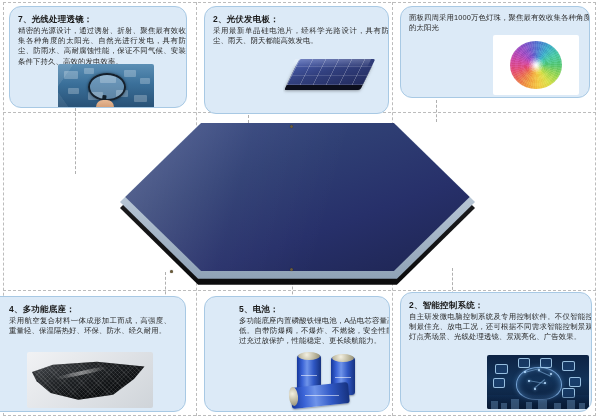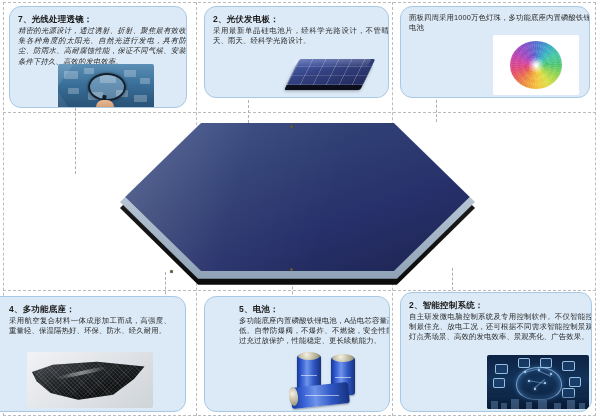--- a/index.html
+++ b/index.html
@@ -170,59 +170,59 @@
 
   <div class="conn v" style="left:75px;top:108px;height:66px;"></div>
   <div class="conn v" style="left:248px;top:100px;height:28px;"></div>
   <div class="conn v" style="left:436px;top:100px;height:22px;"></div>
   <div class="conn v" style="left:165px;top:272px;height:32px;"></div>
   <div class="conn v" style="left:292px;top:272px;height:32px;"></div>
   <div class="conn v" style="left:452px;top:268px;height:36px;"></div>
 
   <div class="card" style="left:9px;top:6px;width:178px;height:102px;">
     <div class="card-title">7、光线处理透镜：</div>
-    <div class="card-body" style="width:168px;font-style:italic;">精密的光源设计，通过诱射、折射、聚焦最有效收集各种角度的太阳光、自然光进行发电，具有防尘、防雨水、高耐腐蚀性能，保证不同气候、安装条件下持久、高效的发电效率。</div>
+    <div class="card-body" style="width:168px;">精密的光源设计，通过诱射、折射、聚焦最有效收集各种角度的太阳光、自然光进行发电，具有防尘、防雨水、高耐腐蚀性能，保证不同气候、安装条件下持久、高效的发电效率。</div>
     <div class="card-fig" style="left:48px;top:57px;width:96px;height:45px;">
       <div class="magni-bg"></div>
       <div class="magni-tiles">
         <i style="left:6px;top:7px;width:14px;height:8px;"></i>
         <i style="left:26px;top:4px;width:10px;height:6px;"></i>
         <i style="left:42px;top:10px;width:16px;height:9px;"></i>
         <i style="left:66px;top:6px;width:12px;height:7px;"></i>
         <i style="left:82px;top:14px;width:10px;height:6px;"></i>
         <i style="left:10px;top:24px;width:11px;height:6px;"></i>
         <i style="left:30px;top:28px;width:15px;height:8px;"></i>
         <i style="left:58px;top:26px;width:12px;height:7px;"></i>
         <i style="left:76px;top:31px;width:13px;height:7px;"></i>
       </div>
 
       <div style="position:absolute;left:30px;top:9px;width:34px;height:24px;border:2px solid #15202c;border-radius:50%;background:rgba(220,238,250,.28);box-shadow:0 0 3px rgba(0,0,0,.5);"></div>
       <div style="position:absolute;left:44px;top:31px;width:4px;height:12px;background:#12202c;transform:rotate(6deg);border-radius:1px;"></div>
       <div style="position:absolute;left:38px;top:36px;width:18px;height:12px;border-radius:7px 7px 3px 3px;background:linear-gradient(180deg,#e7b894,#c98f66);"></div>
     </div>
   </div>
 
-  <div class="card" style="left:204px;top:6px;width:185px;height:92px;">
+  <div class="card" style="left:204px;top:6px;width:185px;height:108px;">
     <div class="card-title">2、光伏发电板：</div>
-    <div class="card-body" style="width:176px;">采用最新单晶硅电池片，经科学光路设计，不管晴天、雨天、经科学光路设计。</div>
+    <div class="card-body" style="width:176px;">采用最新单晶硅电池片，经科学光路设计，具有防尘、雨天、阴天都能高效发电。</div>
     <div class="card-fig" style="left:78px;top:44px;width:98px;height:46px;background:#dceaf7;">
       <div class="pvchip" style="left:10px;top:8px;width:76px;height:26px;
            background:linear-gradient(160deg,#4a5fb0 0%,#32407f 45%,#222a5c 100%);
            transform:skewX(-26deg);border-radius:2px;
            box-shadow:0 5px 0 #0c0e1c, 0 6px 3px rgba(0,0,0,.35);"></div>
       <div class="pvchip" style="left:10px;top:8px;width:76px;height:26px;transform:skewX(-26deg);
            background:repeating-linear-gradient(90deg,rgba(255,255,255,.22) 0 1px,rgba(0,0,0,0) 1px 13px),
                       repeating-linear-gradient(0deg,rgba(255,255,255,.14) 0 1px,rgba(0,0,0,0) 1px 9px);"></div>
       <div class="pvchip" style="left:10px;top:8px;width:76px;height:9px;transform:skewX(-26deg);
            background:linear-gradient(180deg,rgba(255,255,255,.22),rgba(255,255,255,0));"></div>
     </div>
   </div>
 
   <div class="card" style="left:400px;top:6px;width:190px;height:92px;">
-    <div class="card-body" style="width:182px;">面板四周采用1000万色灯珠，多功能底座内置磷酸铁锂电池</div>
+    <div class="card-body" style="width:182px;">面板四周采用1000万色灯珠，聚焦最有效收集各种角度的太阳光</div>
     <div class="card-fig wheel-wrap" style="left:92px;top:28px;width:86px;height:60px;">
       <div style="position:relative;width:52px;height:48px;">
         <div class="wheel" style="position:absolute;left:0;top:0;width:52px;height:48px;"></div>
         <div class="wheel-tex"></div>
       </div>
     </div>
   </div>
 
   <div class="hex-stage" style="left:120px;top:118px;width:355px;height:170px;">
     <div class="hex-base"></div>
@@ -254,21 +254,21 @@
       <div class="cell" style="left:8px;top:38px;width:58px;height:21px;transform:rotate(-6deg);"></div>
       <div class="cap" style="left:6px;top:40px;width:9px;height:19px;border-radius:50%;transform:rotate(-6deg);"></div>
       <div class="cell-lbl" style="left:18px;top:28px;width:16px;"></div>
       <div class="cell-lbl" style="left:52px;top:30px;width:16px;"></div>
       <div class="cell-lbl" style="left:22px;top:48px;width:34px;"></div>
     </div>
   </div>
 
   <div class="card" style="left:400px;top:292px;width:192px;height:120px;">
     <div class="card-title">2、智能控制系统：</div>
-    <div class="card-body" style="width:184px;">自主研发微电脑控制系统及专用控制软件。不仅智能控制最佳充、放电工况，还可根据不同需求智能控制景观灯点亮场景、高效的发电效率、景观亮化、广告效果。</div>
+    <div class="card-body" style="width:184px;">自主研发微电脑控制系统及专用控制软件。不仅智能控制最佳充、放电工况，还可根据不同需求智能控制景观灯点亮场景、光线处理透镜、景观亮化、广告效果。</div>
     <div class="card-fig smart-wrap" style="left:86px;top:62px;width:102px;height:54px;">
       <div class="smart-brain"></div>
       <div class="snode" style="left:36%;top:30%;"></div>
       <div class="snode" style="left:50%;top:26%;"></div>
       <div class="snode" style="left:62%;top:33%;"></div>
       <div class="snode" style="left:40%;top:46%;"></div>
       <div class="snode" style="left:56%;top:50%;"></div>
       <div class="snode" style="left:46%;top:62%;"></div>
       <div class="sline" style="left:36%;top:31%;width:16px;transform:rotate(-14deg);"></div>
       <div class="sline" style="left:50%;top:27%;width:14px;transform:rotate(24deg);"></div>

